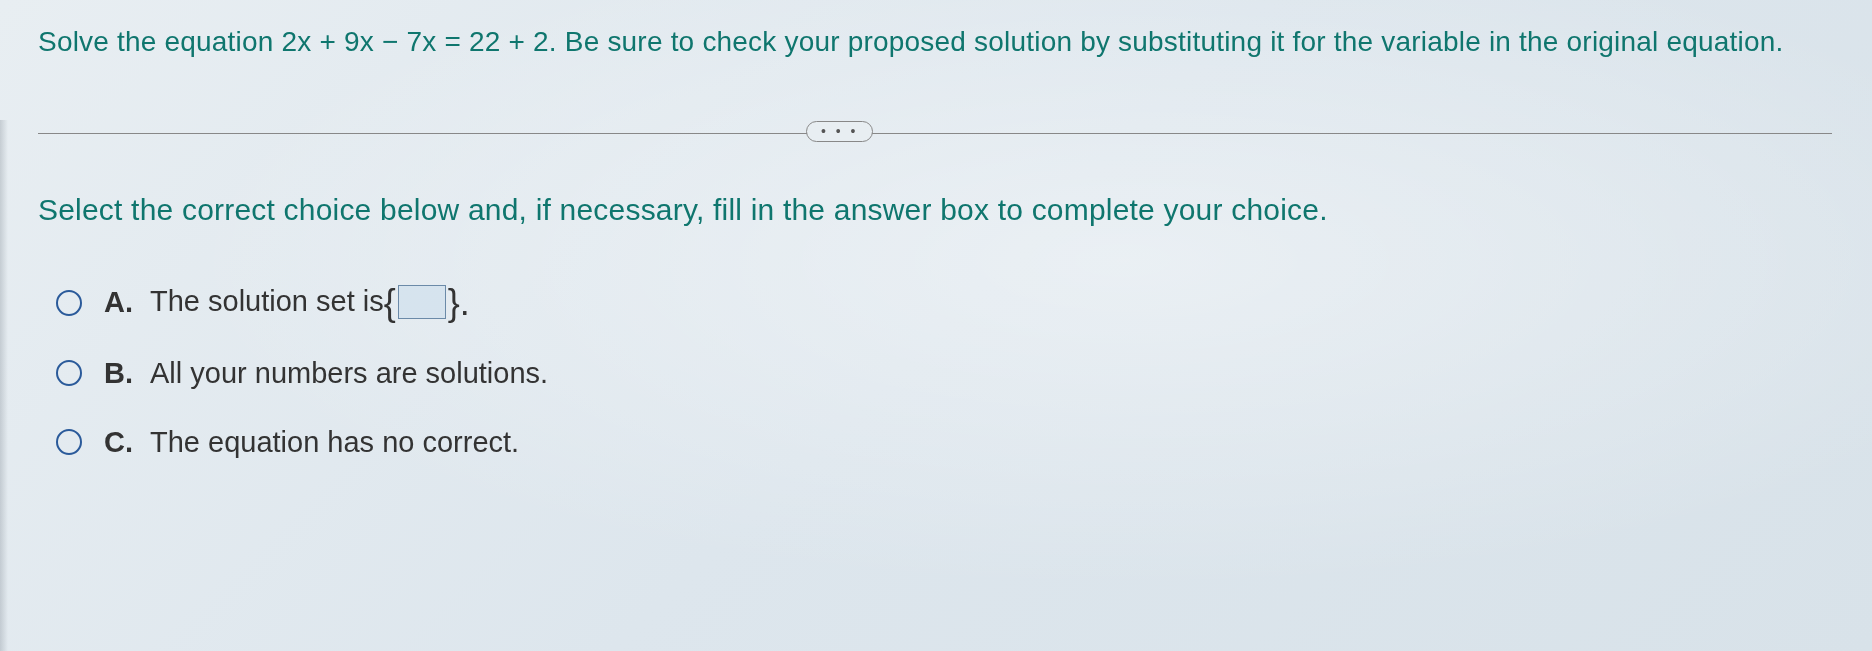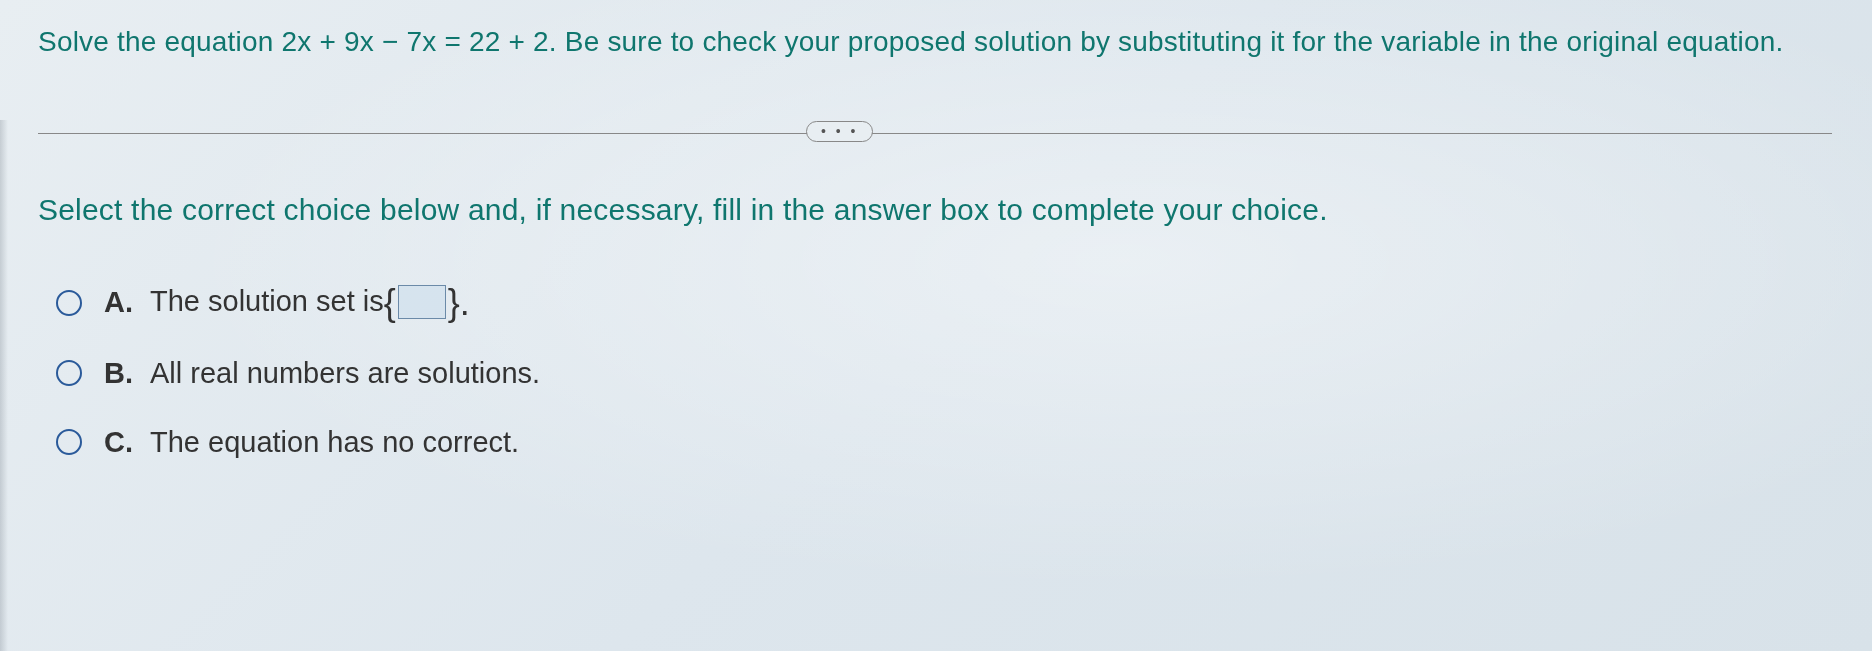--- a/index.html
+++ b/index.html
@@ -149,21 +149,21 @@
         <span>The solution set is </span>
         <span class="brace">{</span>
         <input type="text" class="answer-box" value="" style="">
         <span class="brace">}.</span>
       </span>
     </div>
 
     <div class="option-row">
       <div class="radio"></div>
       <span class="opt-label">B.</span>
-      <span class="opt-text">All real numbers are solutions.</span>
+      <span class="opt-text">All your numbers are solutions.</span>
     </div>
 
     <div class="option-row">
       <div class="radio"></div>
       <span class="opt-label">C.</span>
       <span class="opt-text">The equation has no correct.</span>
     </div>
 
   </div>
 </div>

